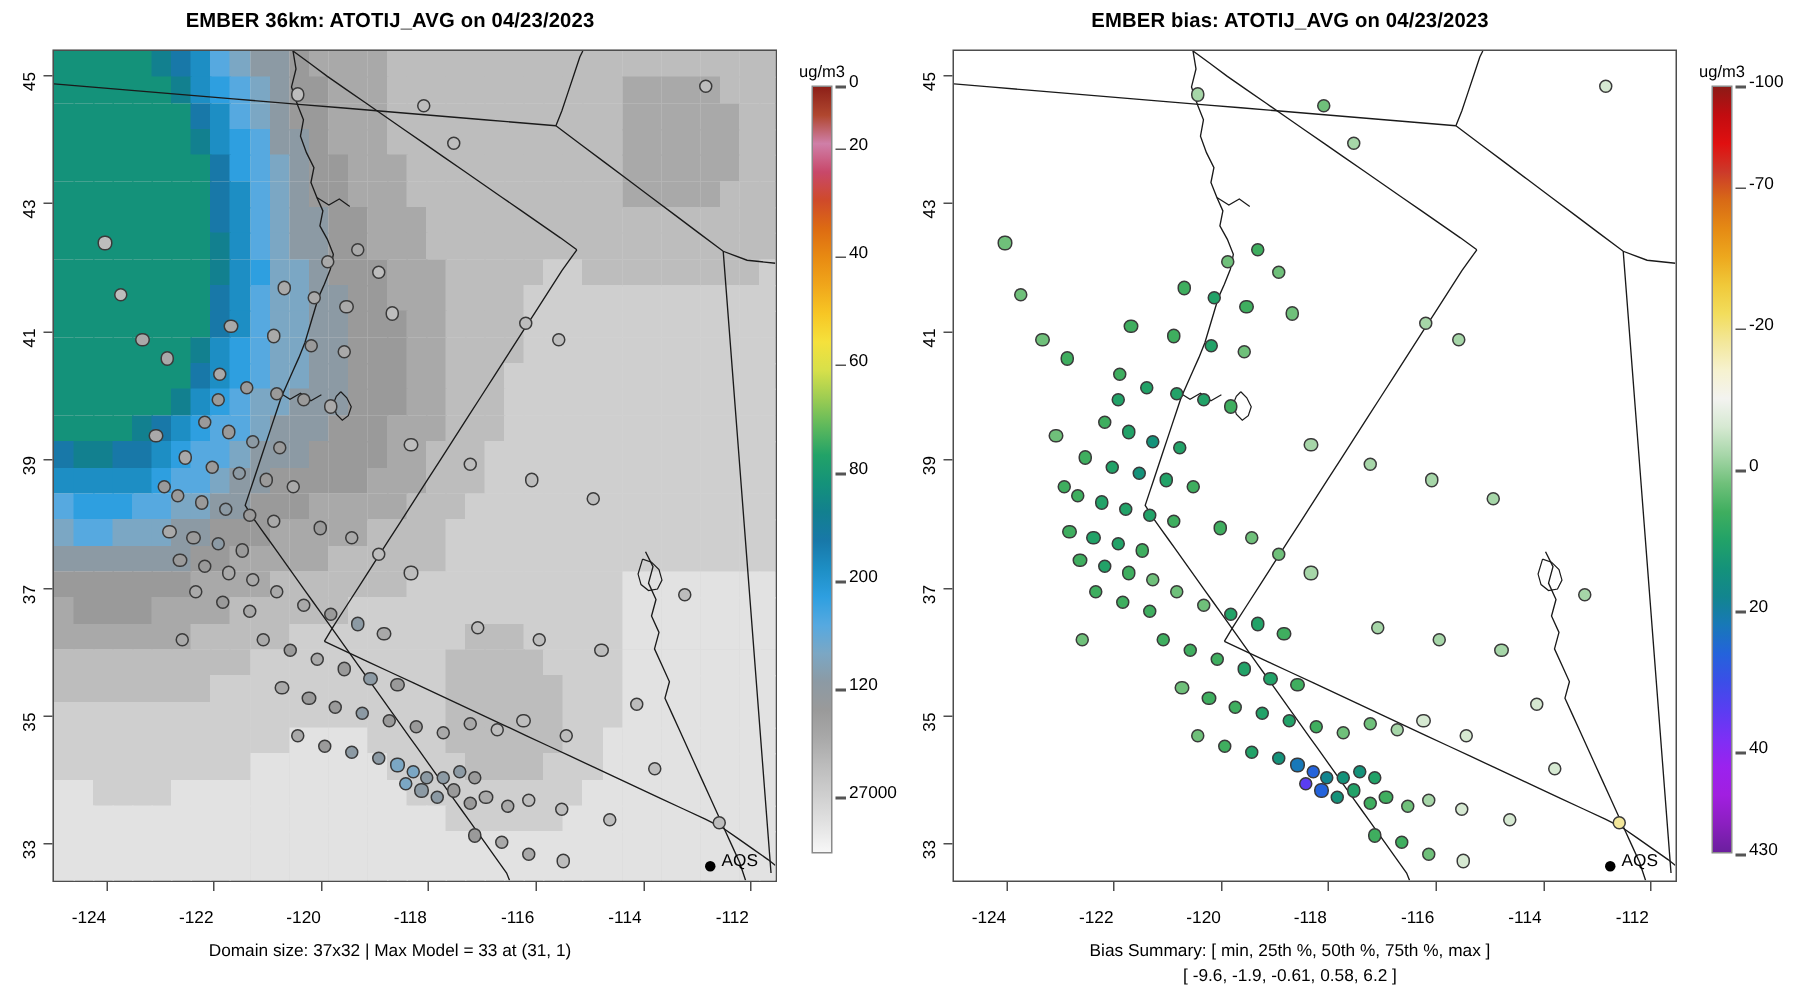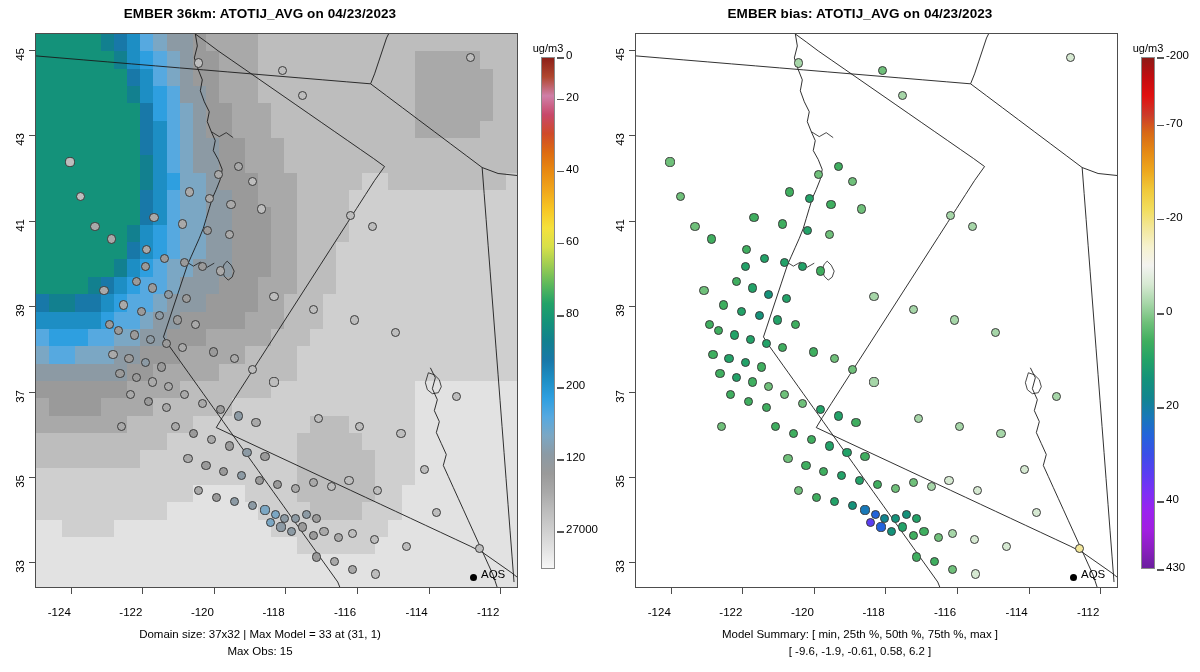--- a/index.html
+++ b/index.html
@@ -1401,21 +1401,20 @@
         <div class="xtick" style="left: 428.556px;"></div>
         <div class="xtick-lab" style="left: 405.556px;">-114</div>
         <div class="xtick" style="left: 500.111px;"></div>
         <div class="xtick-lab" style="left: 477.111px;">-112</div>
       </div>
 
     <div class="aqs-dot" style="left:470px;top:574px;"></div>
     <div class="aqs-lab" style="left:481px;top:568px;">AQS</div>
 
     <div class="caption cap1">Domain size: 37x32 | Max Model = 33 at (31, 1)</div>
-    <div class="caption cap2">Max Obs: 15</div>
 
     <div class="cb-unit" style="left:518px;top:42px;">ug/m3</div>
     <div class="cb-bar" id="cb-left" style="left: 541px; top: 57px; height: 512px; background: linear-gradient(to top, rgb(247, 247, 247), rgb(226, 226, 226), rgb(207, 207, 207), rgb(189, 189, 189), rgb(169, 169, 169), rgb(154, 154, 154), rgb(140, 154, 164), rgb(123, 167, 196), rgb(86, 169, 224), rgb(46, 159, 224), rgb(29, 142, 196), rgb(24, 120, 168), rgb(18, 128, 143), rgb(20, 146, 122), rgb(34, 162, 104), rgb(92, 184, 92), rgb(156, 204, 82), rgb(215, 224, 74), rgb(245, 225, 60), rgb(247, 198, 36), rgb(240, 166, 27), rgb(232, 138, 18), rgb(221, 107, 18), rgb(207, 74, 42), rgb(200, 72, 106), rgb(207, 127, 168), rgb(176, 71, 47), rgb(141, 32, 24));"></div>
     <div id="cb-left-ticks">
         <div class="cb-tick" style="left: 557px; top: 531.27px;"></div>
         <div class="cb-lab" style="left: 566px; top: 523.27px;">27000</div>
         <div class="cb-tick" style="left: 557px; top: 459.196px;"></div>
         <div class="cb-lab" style="left: 566px; top: 451.196px;">120</div>
         <div class="cb-tick" style="left: 557px; top: 387.122px;"></div>
         <div class="cb-lab" style="left: 566px; top: 379.122px;">200</div>
@@ -1599,35 +1598,35 @@
         <div class="xtick-lab" style="left: 334px;">-116</div>
         <div class="xtick" style="left: 428.556px;"></div>
         <div class="xtick-lab" style="left: 405.556px;">-114</div>
         <div class="xtick" style="left: 500.111px;"></div>
         <div class="xtick-lab" style="left: 477.111px;">-112</div>
       </div>
 
     <div class="aqs-dot" style="left:470px;top:574px;"></div>
     <div class="aqs-lab" style="left:481px;top:568px;">AQS</div>
 
-    <div class="caption cap1">Model Summary: [ min, 25th %, 50th %, 75th %, max ]</div>
+    <div class="caption cap1">Bias Summary: [ min, 25th %, 50th %, 75th %, max ]</div>
     <div class="caption cap2">[ -9.6,  -1.9,  -0.61,  0.58,  6.2 ]</div>
 
     <div class="cb-unit" style="left:518px;top:42px;">ug/m3</div>
     <div class="cb-bar" id="cb-right" style="left: 541px; top: 57px; height: 512px; background: linear-gradient(to top, rgb(107, 31, 158), rgb(139, 31, 192), rgb(161, 31, 224), rgb(155, 34, 238), rgb(125, 47, 245), rgb(90, 61, 242), rgb(59, 78, 232), rgb(36, 99, 219), rgb(24, 120, 184), rgb(18, 133, 143), rgb(20, 146, 122), rgb(34, 162, 104), rgb(63, 174, 95), rgb(111, 192, 122), rgb(166, 214, 168), rgb(214, 233, 210), rgb(243, 243, 240), rgb(246, 242, 207), rgb(243, 231, 154), rgb(242, 221, 92), rgb(240, 201, 58), rgb(237, 168, 30), rgb(229, 138, 20), rgb(216, 106, 22), rgb(204, 58, 42), rgb(224, 16, 16), rgb(194, 12, 16), rgb(141, 26, 22));"></div>
     <div id="cb-right-ticks">
         <div class="cb-tick" style="left: 557px; top: 569px;"></div>
         <div class="cb-lab" style="left: 566px; top: 561px;">430</div>
         <div class="cb-tick" style="left: 557px; top: 501.416px;"></div>
         <div class="cb-lab" style="left: 566px; top: 493.416px;">40</div>
         <div class="cb-tick" style="left: 557px; top: 407.208px;"></div>
         <div class="cb-lab" style="left: 566px; top: 399.208px;">20</div>
         <div class="cb-tick" style="left: 557px; top: 313px;"></div>
         <div class="cb-lab" style="left: 566px; top: 305px;">0</div>
         <div class="cb-tick" style="left: 557px; top: 218.792px;"></div>
         <div class="cb-lab" style="left: 566px; top: 210.792px;">-20</div>
         <div class="cb-tick" style="left: 557px; top: 124.584px;"></div>
         <div class="cb-lab" style="left: 566px; top: 116.584px;">-70</div>
         <div class="cb-tick" style="left: 557px; top: 57px;"></div>
-        <div class="cb-lab" style="left: 566px; top: 49px;">-200</div>
+        <div class="cb-lab" style="left: 566px; top: 49px;">-100</div>
       </div>
   </div>
 </div>
 
 </body></html>

